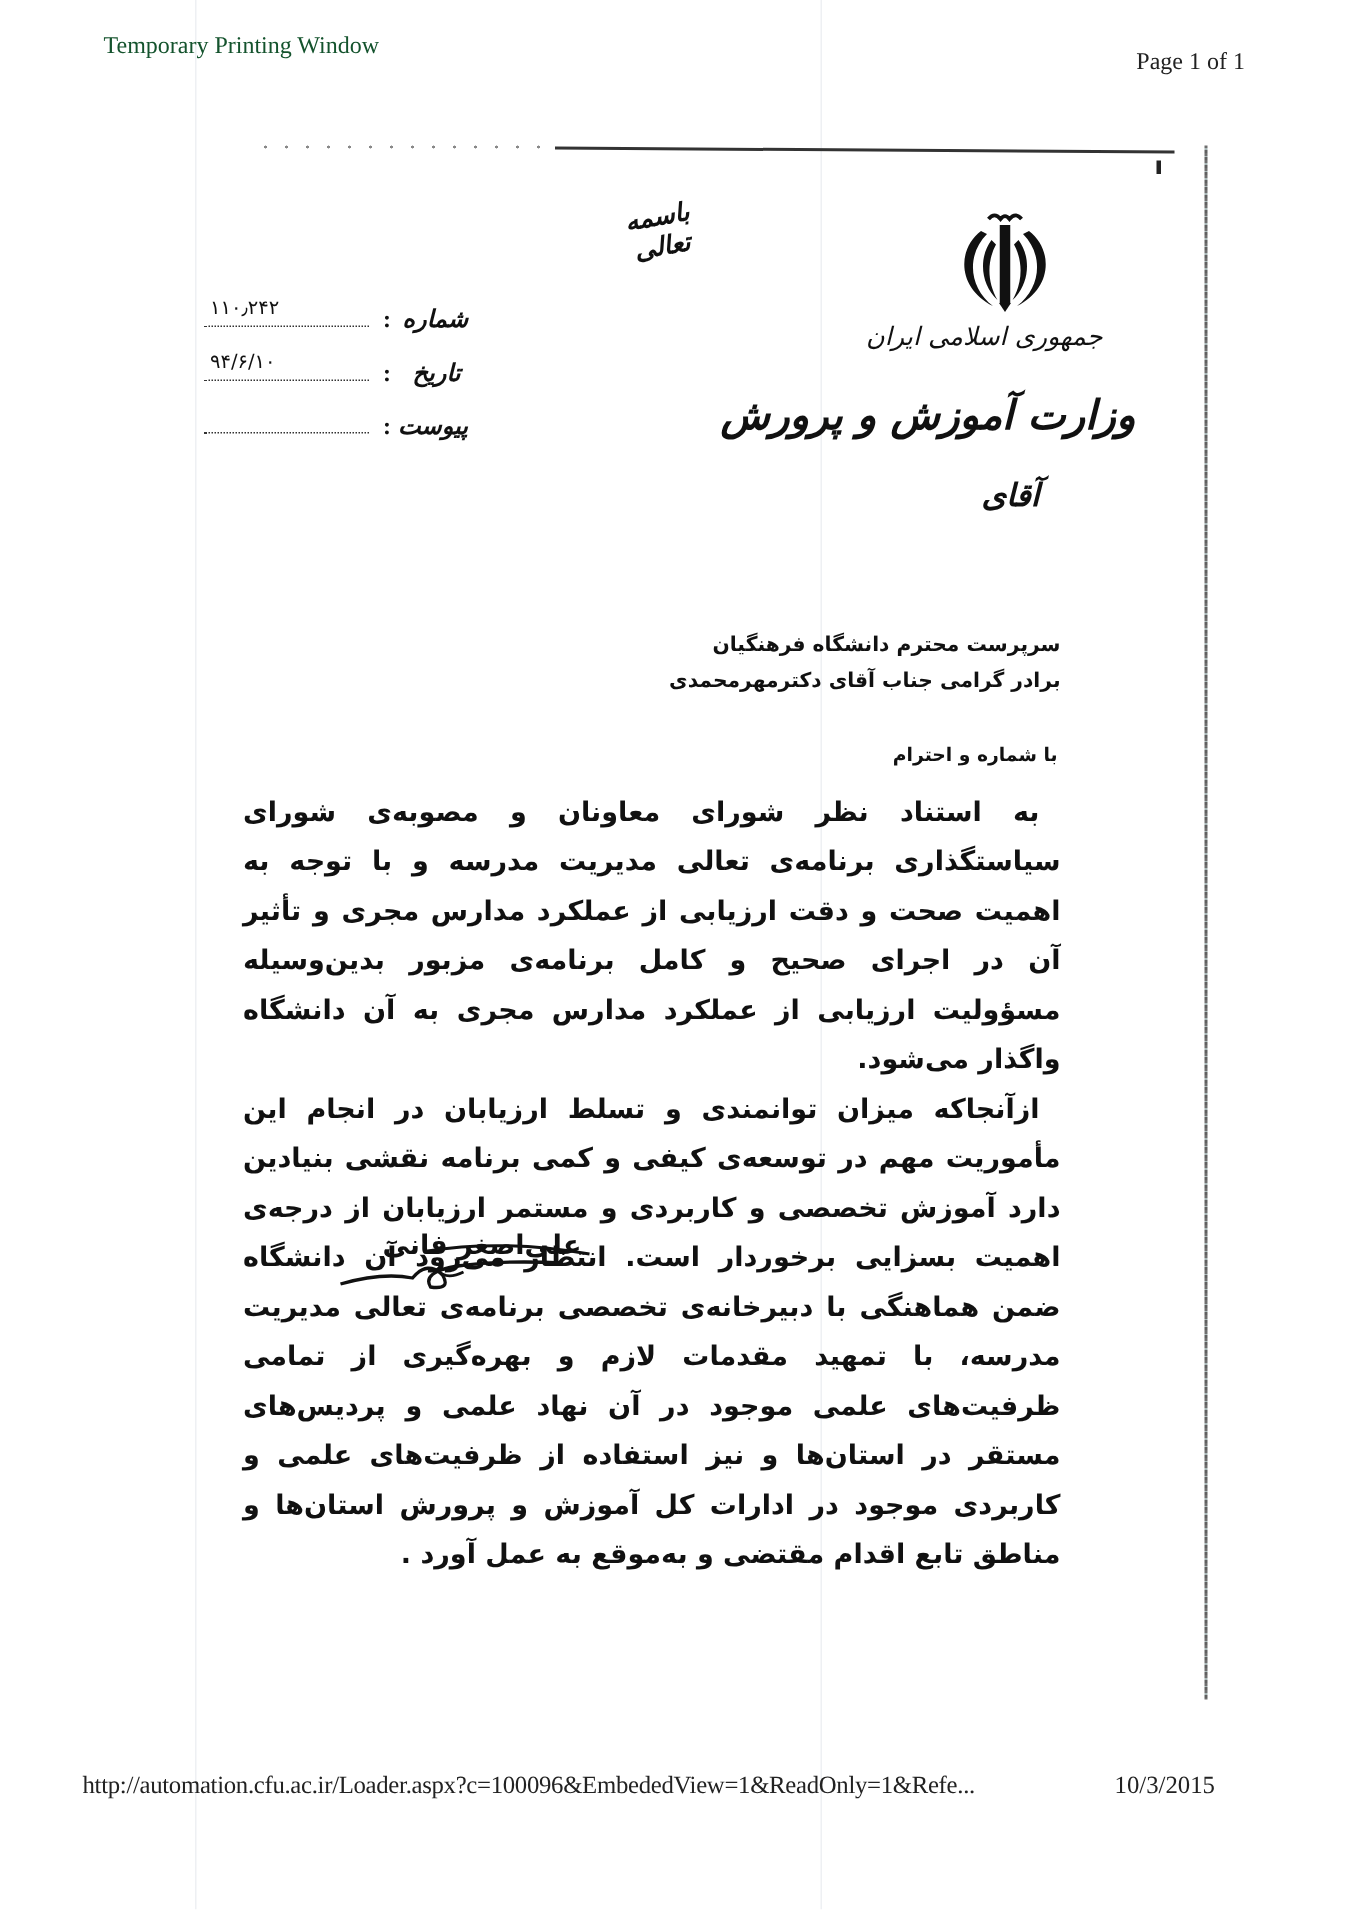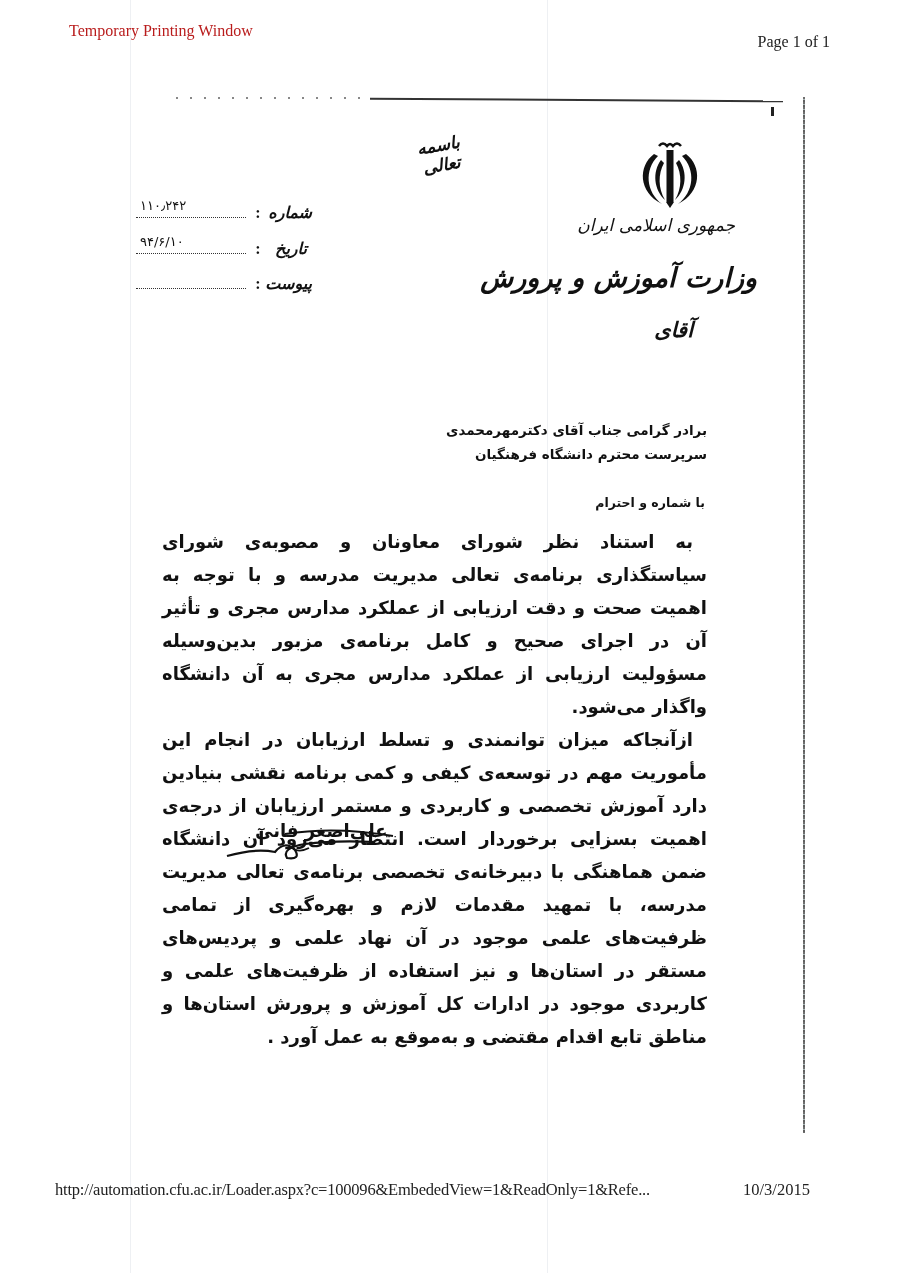--- a/index.html
+++ b/index.html
@@ -2,21 +2,21 @@
 <html><head>
 <meta charset="utf-8">
 <style>
   html, body { margin: 0; padding: 0; }
   body {
     width: 900px; height: 1273px; position: relative; overflow: hidden;
     background: #ffffff; color: #111;
     font-family: "Liberation Serif", serif;
   }
   .faint-col { position: absolute; top: 0; bottom: 0; width: 1px; background: #eef0f3; }
-  .print-title { position: absolute; left: 69px; top: 22px; font-size: 16px; color: #b91c1c; }
+  .print-title { position: absolute; left: 69px; top: 22px; font-size: 16px; color: #14532d; }
   .page-num { position: absolute; right: 70px; top: 33px; font-size: 16px; color: #222; }
   .footer-url { position: absolute; left: 55px; top: 1180px; font-size: 16.5px; color: #222; letter-spacing: -0.2px; text-align: center; }
   .footer-date { position: absolute; left: 743px; top: 1180px; font-size: 16.5px; color: #222; }
 
   .top-rule { position: absolute; left: 370px; top: 99px; width: 413px; height: 2px; background: #333; transform: rotate(0.35deg); }
   .top-dots { position: absolute; left: 170px; top: 96px; width: 200px; height: 4px;
     background-image: radial-gradient(circle, #555 0.8px, transparent 1.2px); background-size: 14px 4px; opacity: .7; }
   .page-mark { position: absolute; left: 771px; top: 107px; width: 3px; height: 9px; background: #222; }
   .side-rule { position: absolute; left: 803px; top: 97px; width: 2px; height: 1036px;
     background: repeating-linear-gradient(180deg, #555 0 2px, #9aa 2px 3px, #444 3px 5px); opacity: .85; }
@@ -91,22 +91,22 @@
 </div>
 <div class="meta-row" style="right:588px; top:268px;">
   <span class="meta-label">پیوست</span>
   <span class="meta-colon">:</span>
   <span class="meta-field">
     <span class="meta-value"></span>
   </span>
 </div>
 
 <div class="addressee rtl">
+  <div>سرپرست محترم دانشگاه فرهنگیان</div>
   <div>برادر گرامی جناب آقای دکترمهرمحمدی</div>
-  <div>سرپرست محترم دانشگاه فرهنگیان</div>
 </div>
 
 <div class="greeting rtl">با شماره و احترام</div>
 
 <div class="body-text rtl">
   <p>به استناد نظر شورای معاونان و مصوبه‌ی شورای سیاستگذاری برنامه‌ی تعالی مدیریت مدرسه و با توجه به اهمیت صحت و دقت ارزیابی از عملکرد مدارس مجری و تأثیر آن در اجرای صحیح و کامل برنامه‌ی مزبور بدین‌وسیله مسؤولیت ارزیابی از عملکرد مدارس مجری به آن دانشگاه  واگذار می‌شود.</p>
   <p>ازآنجاکه میزان توانمندی و تسلط ارزیابان در انجام این مأموریت مهم در توسعه‌ی کیفی و کمی برنامه نقشی بنیادین دارد آموزش تخصصی و کاربردی و مستمر ارزیابان از درجه‌ی اهمیت بسزایی برخوردار است. انتظار می‌رود آن دانشگاه ضمن هماهنگی  با دبیرخانه‌ی تخصصی برنامه‌ی تعالی مدیریت مدرسه، با تمهید مقدمات لازم و بهره‌گیری از تمامی ظرفیت‌های علمی موجود در آن  نهاد علمی و پردیس‌های مستقر در استان‌ها و نیز استفاده از ظرفیت‌های علمی و کاربردی موجود در ادارات کل آموزش و پرورش استان‌ها و مناطق تابع اقدام مقتضی و به‌موقع به عمل آورد .</p>
 </div>
 
 <div class="sig-name rtl">علی‌اصغر فانی</div>

